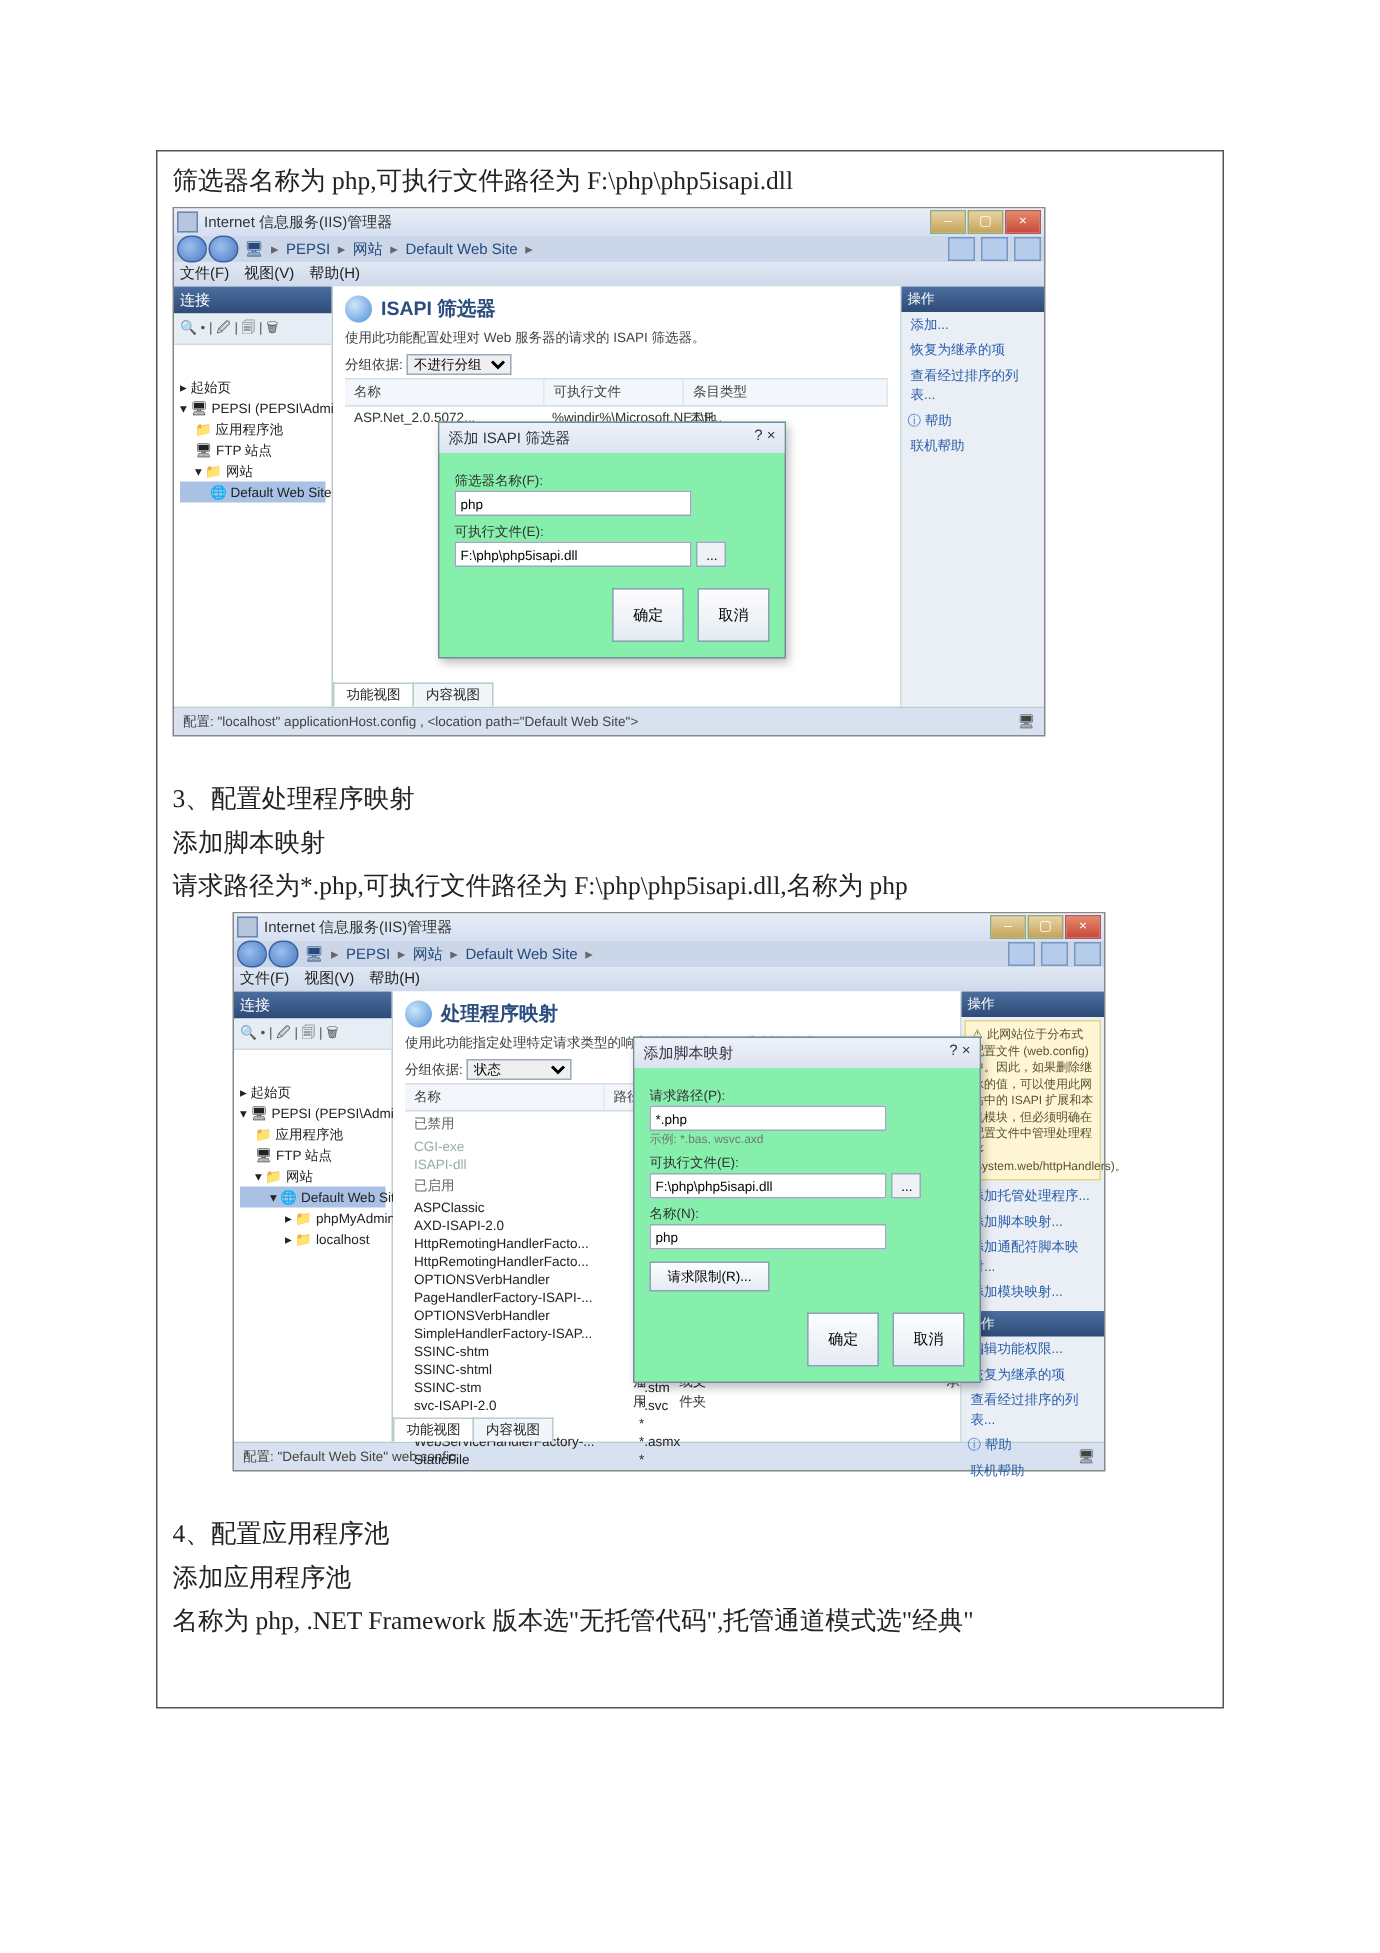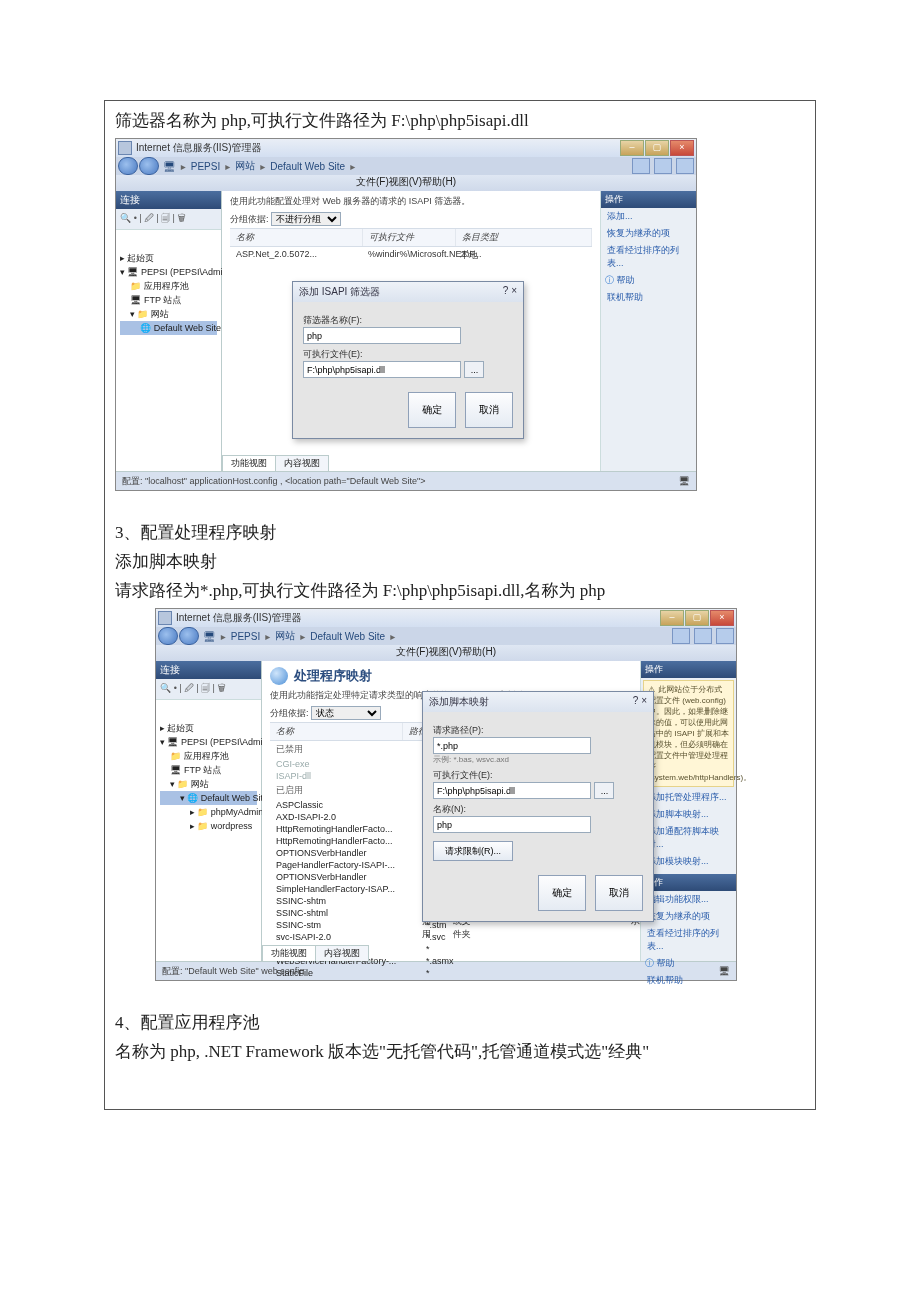--- a/index.html
+++ b/index.html
@@ -82,23 +82,22 @@
   .addr-right { margin-left:auto; display:flex; gap:4px; }
   .addr-right span {
     width: 16px; height: 14px;
     background: #b6cceb;
     border: 1px solid #7a96c4;
   }
   .menubar {
     height: 16px;
     background: linear-gradient(#dfe7f3,#cfd9ea);
     padding: 0 4px;
-    display: flex; 
+    display: flex; gap: 10px;
     font-size: 10px;
-    justify-content: center;
   }
   .body3col { display: flex; height: 280px; }
   .leftnav {
     width: 105px;
     border-right: 1px solid #bcc;
     background: #fff;
     font-size: 9px;
     display:flex; flex-direction:column;
   }
   .leftnav .navhdr {
@@ -127,21 +126,20 @@
   .paneDesc { color:#444; font-size:9px; margin-bottom:4px; }
   .paneCtrls { font-size:9px; color:#333; margin-bottom:2px; }
   .paneCtrls select {
     font-size:9px; height:14px; width:70px;
     border:1px solid #9ab;
   }
   .listhdr {
     display:flex; font-size:9px; color:#444;
     border-top:1px solid #d5dde7; border-bottom:1px solid #d5dde7;
     background:#f3f6fb;
-    font-style:italic;
   }
   .listhdr span { padding:2px 6px; border-right:1px solid #e2e7ee; }
   .col-a{width:120px;} .col-b{width:80px;} .col-c{flex:1;}
   .listrow { display:flex; font-size:9px; color:#333; }
   .listrow span { padding:2px 6px; }
   .listrow .col-a{width:120px;} .listrow .col-b{width:80px;} .listrow .col-c{flex:1;}
   .grouphdr { font-size:9px; color:#666; padding:2px 6px; }
   .rowdis { color:#9aa; }
 
   .rightpane {
@@ -179,21 +177,21 @@
   .viewtabs span {
     border:1px solid #bcc; border-bottom:none;
     padding:1px 8px; background:#f2f5fa; margin-right:-1px;
   }
   .viewtabs span.on { background:#fff; }
 
   
   .modal {
     position:absolute;
     border:1px solid #7a8aa3;
-    background:#e5e5e5;
+    background:#86efac;
     box-shadow:2px 3px 6px rgba(0,0,0,.25);
     font-size:10px;
   }
   .modal .mtitle {
     background:linear-gradient(#eef2f8,#dbe3ef);
     padding:3px 6px; font-size:10px; color:#334;
     display:flex; justify-content:space-between;
   }
   .modal .mbody { padding:8px 10px; }
   .modal label { display:block; font-size:9px; color:#333; margin-top:4px; }
@@ -273,20 +271,24 @@
           <div class="node">▸ <span>起始页</span></div>
           <div class="node">▾ 🖥 <span>PEPSI (PEPSI\Administrator)</span></div>
           <div class="node indent1">📁 <span>应用程序池</span></div>
           <div class="node indent1">🖥 <span>FTP 站点</span></div>
           <div class="node indent1">▾ 📁 <span>网站</span></div>
           <div class="node indent2 sel">🌐 <span>Default Web Site</span></div>
         </div>
       </div>
 
       <div class="centerpane" style="padding-bottom:18px;">
+        <div class="paneTitle">
+          <div class="picon"></div>
+          <span>ISAPI 筛选器</span>
+        </div>
         <div class="paneDesc">使用此功能配置处理对 Web 服务器的请求的 ISAPI 筛选器。</div>
         <div class="paneCtrls">
           <span>分组依据:</span>
           <select><option>不进行分组</option></select>
         </div>
         <div class="listhdr">
           <span class="col-a">名称</span>
           <span class="col-b">可执行文件</span>
           <span class="col-c">条目类型</span>
         </div>
@@ -378,21 +380,21 @@
         <div class="navhdr">连接</div>
         <div class="tools">🔍 • | 🖉 | 🗐 | 🗑</div>
         <div class="tree">
           <div class="node">▸ <span>起始页</span></div>
           <div class="node">▾ 🖥 <span>PEPSI (PEPSI\Administrator)</span></div>
           <div class="node indent1">📁 <span>应用程序池</span></div>
           <div class="node indent1">🖥 <span>FTP 站点</span></div>
           <div class="node indent1">▾ 📁 <span>网站</span></div>
           <div class="node indent2 sel">▾ 🌐 <span>Default Web Site</span></div>
           <div class="node indent3">▸ 📁 <span>phpMyAdmin</span></div>
-          <div class="node indent3">▸ 📁 <span>wordpress</span></div>
+          <div class="node indent3">▸ 📁 <span>localhost</span></div>
         </div>
       </div>
 
       <div class="centerpane" style="padding-bottom:18px;">
         <div class="paneTitle">
           <div class="picon"></div>
           <span>处理程序映射</span>
         </div>
         <div class="paneDesc">使用此功能指定处理特定请求类型的响应的资源，如 DLL 和托管代码。</div>
         <div class="paneCtrls">
@@ -529,15 +531,16 @@
         <a class="ract">联机帮助</a>
       </div>
     </div>
     <div class="footerbar">
       <span>配置: "Default Web Site" web.config</span>
       <span>🖥</span>
     </div>
   </div>
 
   <div class="doc-line">4、配置应用程序池</div>
+  <div class="doc-line">添加应用程序池</div>
   <div class="doc-line">名称为 php,   .NET Framework 版本选"无托管代码",托管通道模式选"经典"</div>
 
 </div>
 
 </body></html>

